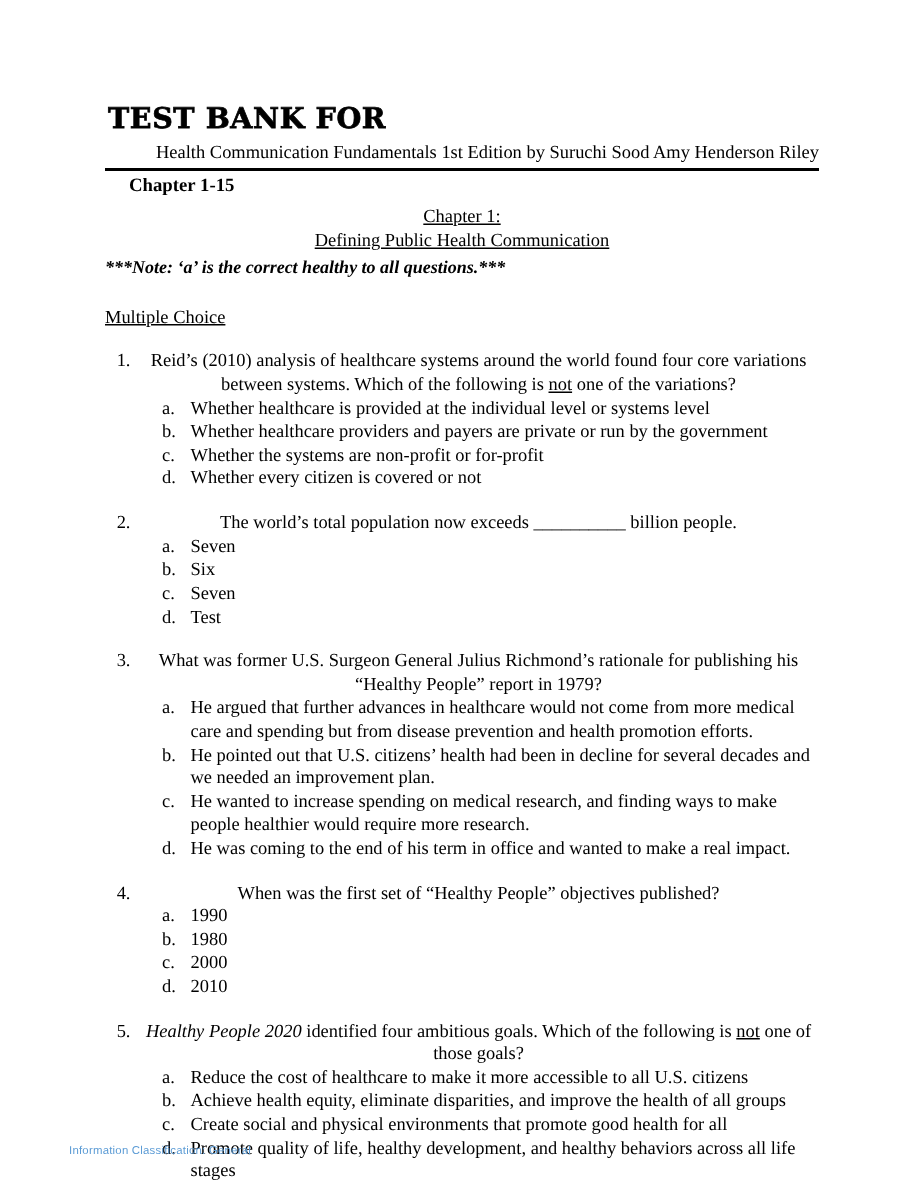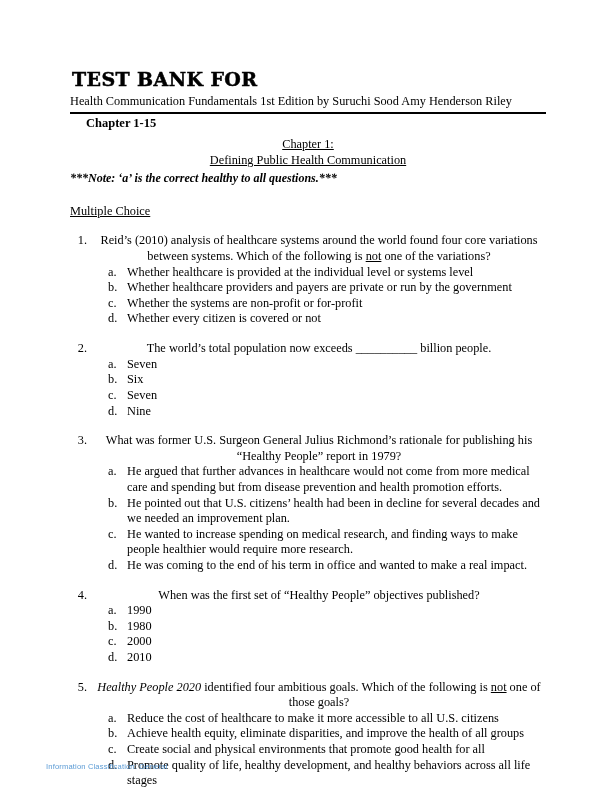--- a/index.html
+++ b/index.html
@@ -33,20 +33,21 @@
     line-height: 1.05;
     margin: 0 0 4px 2px;
     -webkit-text-stroke: 0.5px #000;
     text-transform: uppercase;
   }
   .masthead-sub {
     font-size: 12.3px;
     line-height: 1.2;
     margin: 0;
     padding-bottom: 2px;
+    text-align: right;
   }
   .rule-thick {
     border: none;
     border-top: 2.2px solid #000;
     margin: 1px 0 2px 0;
     height: 0;
   }
   .chapter-range {
     font-size: 12.5px;
     font-weight: bold;
@@ -202,21 +203,21 @@
           <li class="aitem">
             <span class="aletter">b.</span>
             <span class="atext">Six</span>
           </li>
           <li class="aitem">
             <span class="aletter">c.</span>
             <span class="atext">Seven</span>
           </li>
           <li class="aitem">
             <span class="aletter">d.</span>
-            <span class="atext">Nine</span>
+            <span class="atext">Test</span>
           </li>
         </ul>
       </li>
       <li class="qitem">
         <span class="qnum">3.</span>
         <span class="qtext"><span>What was former U.S. Surgeon General Julius Richmond’s rationale for publishing his “Healthy People” report in 1979?</span></span>
         <ul class="alist">
           <li class="aitem">
             <span class="aletter">a.</span>
             <span class="atext">He argued that further advances in healthcare would not come from more medical care and spending but from disease prevention and health promotion efforts.</span>

